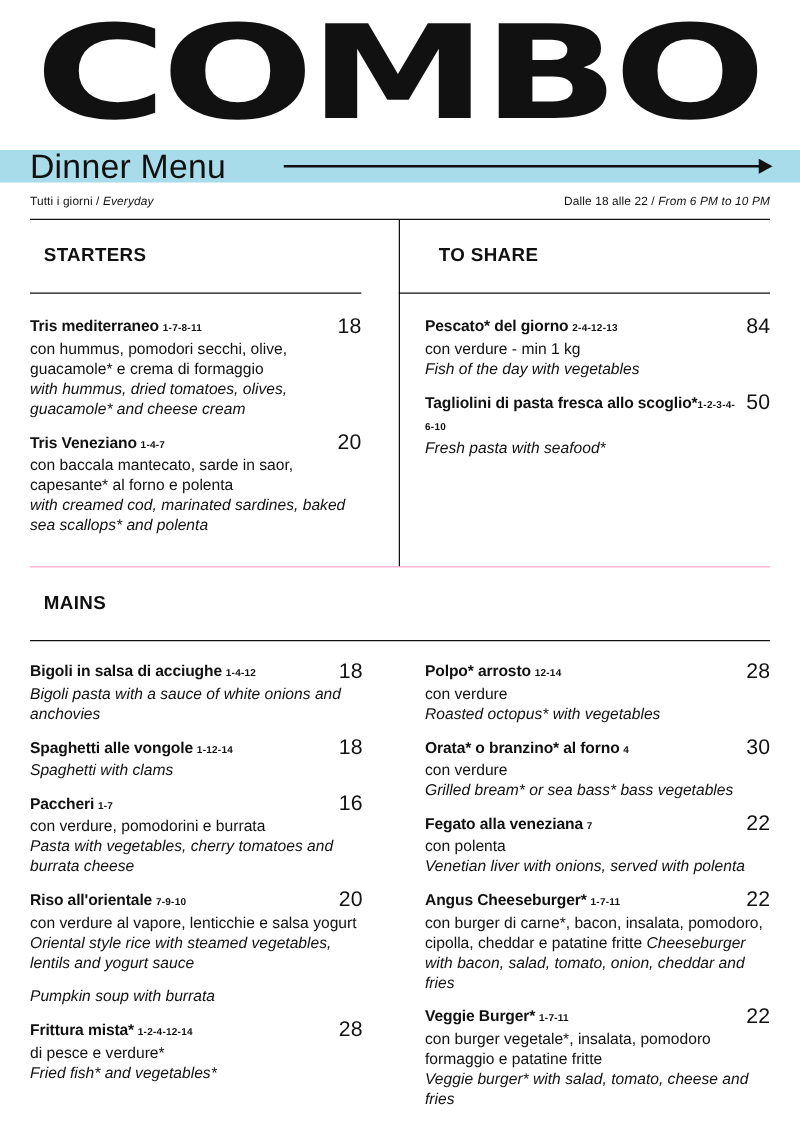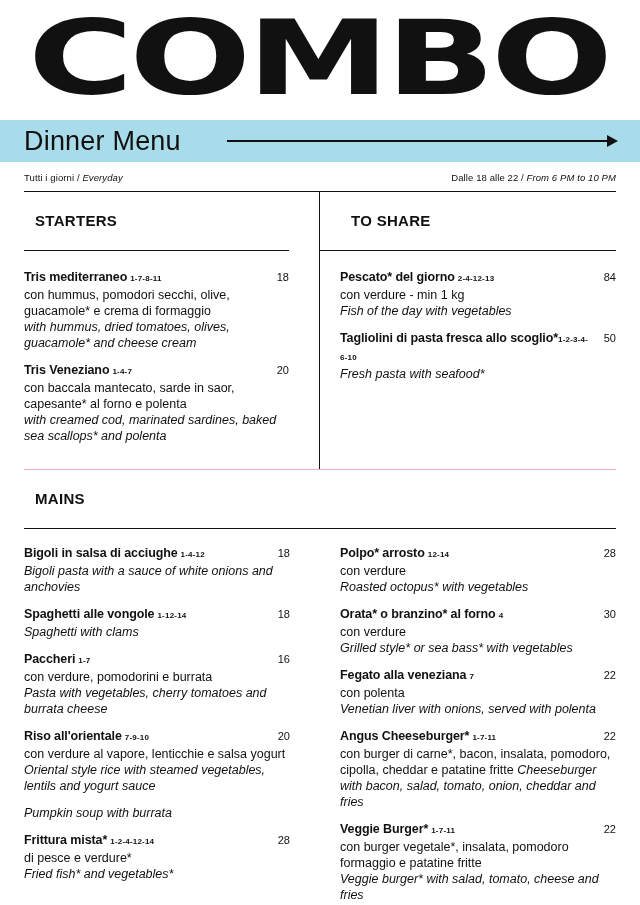--- a/index.html
+++ b/index.html
@@ -10,21 +10,21 @@
   }
   
   .logo-wrap{padding:14px 28px 0;height:96px;overflow:visible;}
   .logo{
     font-family:"DejaVu Sans",sans-serif;font-weight:bold;font-size:104px;
     line-height:88px;letter-spacing:-3px;white-space:nowrap;
     transform:scaleX(1.38);transform-origin:left center;
   }
   
   .banner{
-    background:var(--banner-bg,#a9dcea);height:42px;margin-top:10px;
+    background:var(--banner-bg,#a9dcea);height:26px;margin-top:10px;
     display:flex;align-items:center;padding:0 22px 0 24px;box-sizing:border-box;
   }
   .banner-title{font-size:27px;font-weight:500;letter-spacing:.2px;}
   .arrow{flex:1;display:flex;align-items:center;margin-left:46px;}
   .arrow-line{flex:1;height:2px;background:#111;}
   .arrow-head{width:0;height:0;border-left:11px solid #111;border-top:6px solid transparent;border-bottom:6px solid transparent;margin-left:-1px;}
   
   .info-row{display:flex;justify-content:space-between;padding:10px 24px 8px;font-size:9.5px;letter-spacing:.1px;}
   .en{font-style:italic;}
   
@@ -39,21 +39,21 @@
   h2{font-size:15px;font-weight:bold;margin:11px;letter-spacing:.3px;}
   .col-body{padding-top:18px;padding-bottom:14px;}
   .sec-head-row{border-top:1px solid #f9a8d4;border-bottom:1px solid #111;padding:9px 0 10px;}
   .mains .col-body{padding-top:16px;padding-bottom:0;}
   
   .item{margin-bottom:11px;}
   .item-head{display:flex;align-items:flex-start;}
   .item-name{font-weight:bold;font-size:12.5px;line-height:16px;flex:1;padding-right:6px;letter-spacing:-.1px;}
   .allergens{font-size:8px;font-weight:bold;margin-left:3px;letter-spacing:.2px;}
   .tight .allergens{margin-left:0;}
-  .price{font-size:11px;line-height:16px;min-width:18px;text-align:right;}
+  .price{font-size:17px;line-height:16px;min-width:18px;text-align:right;}
   .d-it,.d-en,.desc-mixed{font-size:12.5px;line-height:16px;}
   .d-en{font-style:italic;}
   .d-it:empty,.d-en:empty{display:none;}
   
   .footer{width:266px;display:flex;justify-content:space-between;align-items:baseline;margin-top:18px;}
   .footer-label{font-size:9.5px;}
 </style>
 </head>
 <body>
 
@@ -202,21 +202,21 @@
             <div class="d-it">con verdure</div>
             <div class="d-en">Roasted octopus* with vegetables</div>
           </div>
 
           <div class="item">
             <div class="item-head">
               <div class="item-name"><span>Orata* o branzino* al forno</span><span class="allergens">4</span></div>
               <div class="price">30</div>
             </div>
             <div class="d-it">con verdure</div>
-            <div class="d-en">Grilled style* or sea bass* with vegetables</div>
+            <div class="d-en">Grilled bream* or sea bass* bass vegetables</div>
           </div>
 
           <div class="item">
             <div class="item-head">
               <div class="item-name"><span>Fegato alla veneziana</span><span class="allergens">7</span></div>
               <div class="price">22</div>
             </div>
             <div class="d-it">con polenta</div>
             <div class="d-en">Venetian liver with onions, served with polenta</div>
           </div>

